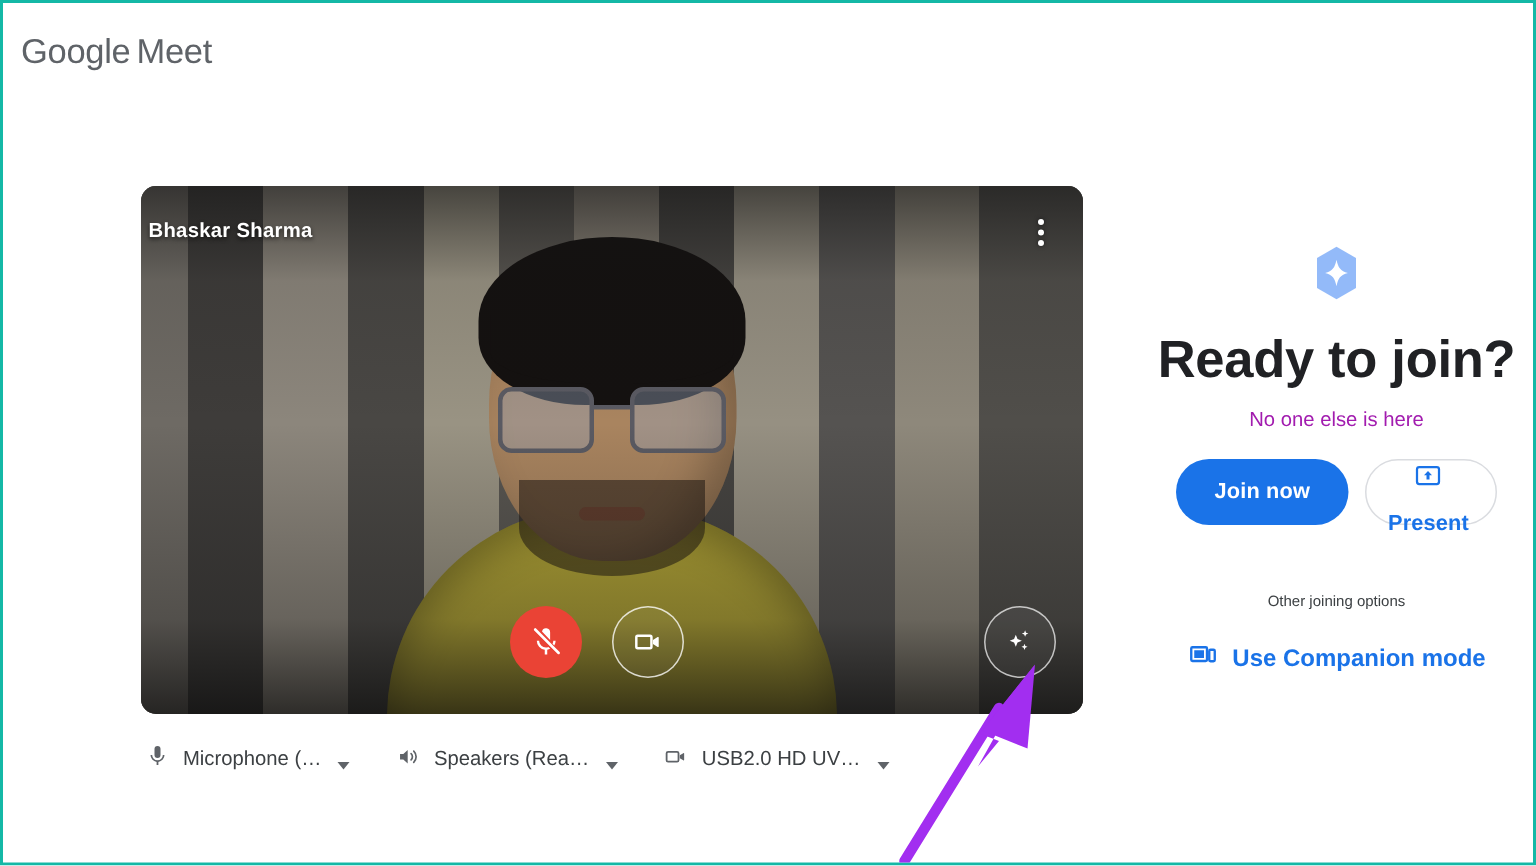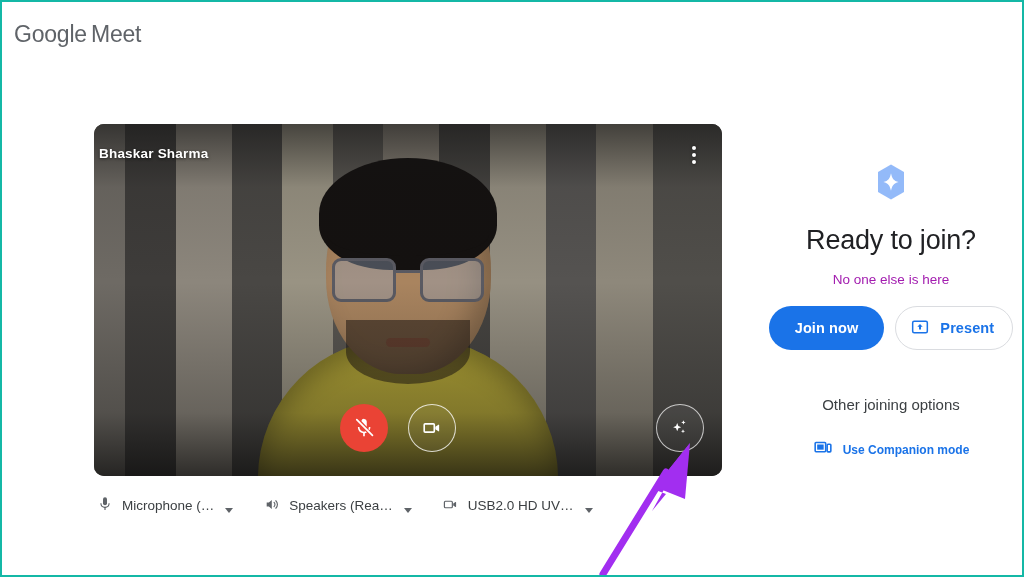--- a/index.html
+++ b/index.html
@@ -289,23 +289,23 @@
     text-align: center;
   }
 
   .gemini-badge {
     width: 40px;
     height: 40px;
     margin: 0 auto 22px auto;
   }
 
   .ready-title {
-    font-size: 27px;
+    font-size: 35px;
     color: #202124;
-    font-weight: 400;
+    font-weight: 700;
     letter-spacing: -0.2px;
     line-height: 32px;
   }
 
   .subtitle {
     margin-top: 16px;
     font-size: 13.5px;
     color: #a21caf;
   }
 
@@ -339,35 +339,36 @@
     height: 44px;
     padding: 0 18px 0 14px;
     font-size: 14.5px;
     font-weight: bold;
     font-family: "Liberation Sans", sans-serif;
     display: flex;
     align-items: center;
     gap: 10px;
     cursor: pointer;
     letter-spacing: .1px;
+    flex-direction: column;
   }
 
   .other-options {
     margin-top: 46px;
-    font-size: 15px;
+    font-size: 10px;
     color: #3c4043;
   }
 
   .companion {
-    margin-top: 25px;
+    margin-top: 20px;
     display: inline-flex;
     align-items: center;
     gap: 10px;
     color: #1a73e8;
-    font-size: 12px;
+    font-size: 16px;
     font-weight: bold;
     cursor: pointer;
   }
 
   
   .annotation-arrow {
     position: absolute;
     left: 0; top: 0;
     width: 1024px; height: 577px;
     pointer-events: none;

